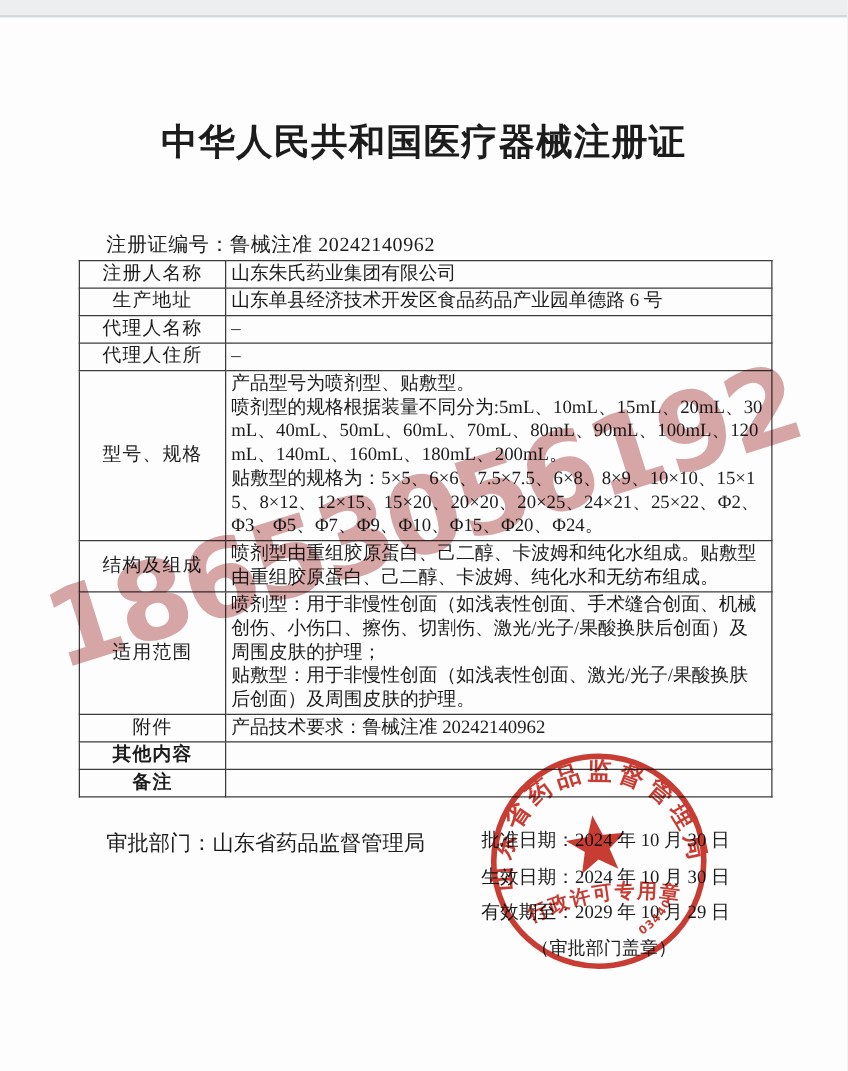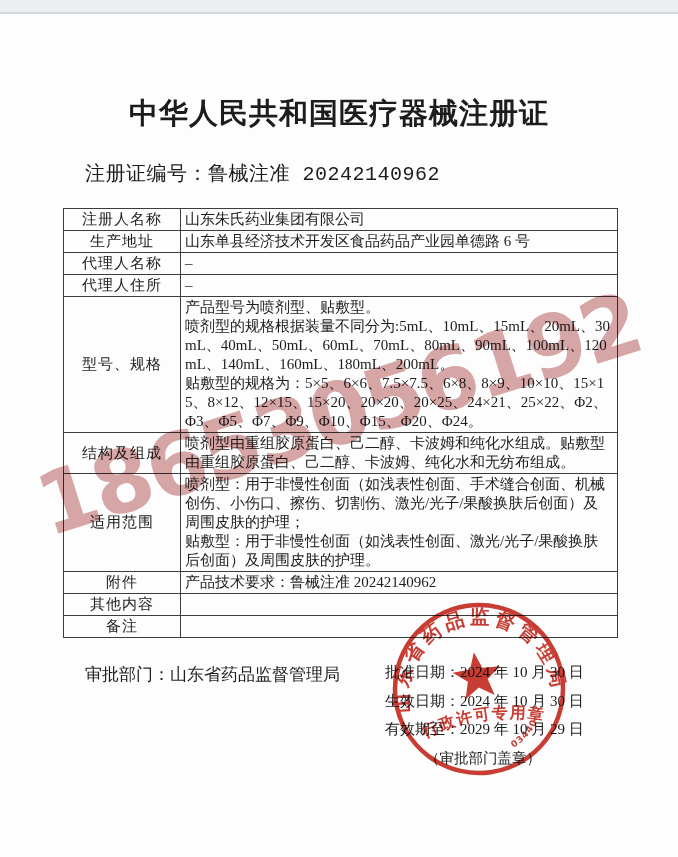--- a/index.html
+++ b/index.html
@@ -10,34 +10,34 @@
     background:#fdfdfe;
     font-family:"Liberation Serif","DejaVu Serif",serif;
     color:#1c1c1c;
     overflow:hidden;
   }
   .scan-edge{position:absolute;top:0;left:0;width:100%;height:2px;background:#d6d9de;}
   .title{
     position:absolute;top:82px;left:0;width:100%;
     text-align:center;font-size:29px;font-weight:bold;letter-spacing:1px;
   }
-  .certline{position:absolute;top:148px;left:85px;font-size:20px;letter-spacing:.5px;font-family:Liberation Mono, monospace;}
+  .certline{position:absolute;top:174px;left:85px;font-size:16px;letter-spacing:.5px;}
   table.cert{
     position:absolute;top:196px;left:63px;width:555px;
     border-collapse:collapse;table-layout:fixed;
   }
   table.cert td{
     border:1px solid #3c3c3c;
     font-size:15px;line-height:19px;
     vertical-align:middle;
     padding:1px 4px;
   }
   td.lbl{width:108px;text-align:center;letter-spacing:1px;}
   td.val{padding-left:10px;padding-right:6px;white-space:pre-line;word-break:break-all;}
-  tr.empty td{height:19px;}
+  tr.empty td{height:19px;font-weight:bold;}
   .dept{position:absolute;top:651px;left:85px;font-size:17px;}
   .dates{position:absolute;top:651px;left:385px;font-size:15px;}
   .dates .dline{margin-bottom:9.5px;height:19px;}
   .seal-note{padding-left:40px;font-size:14.5px;}
   .watermark{
     position:absolute;top:352px;left:18px;width:640px;
     text-align:center;
     transform:rotate(-17.5deg);
     transform-origin:center center;
     font-family:"DejaVu Sans","Liberation Sans",sans-serif;

